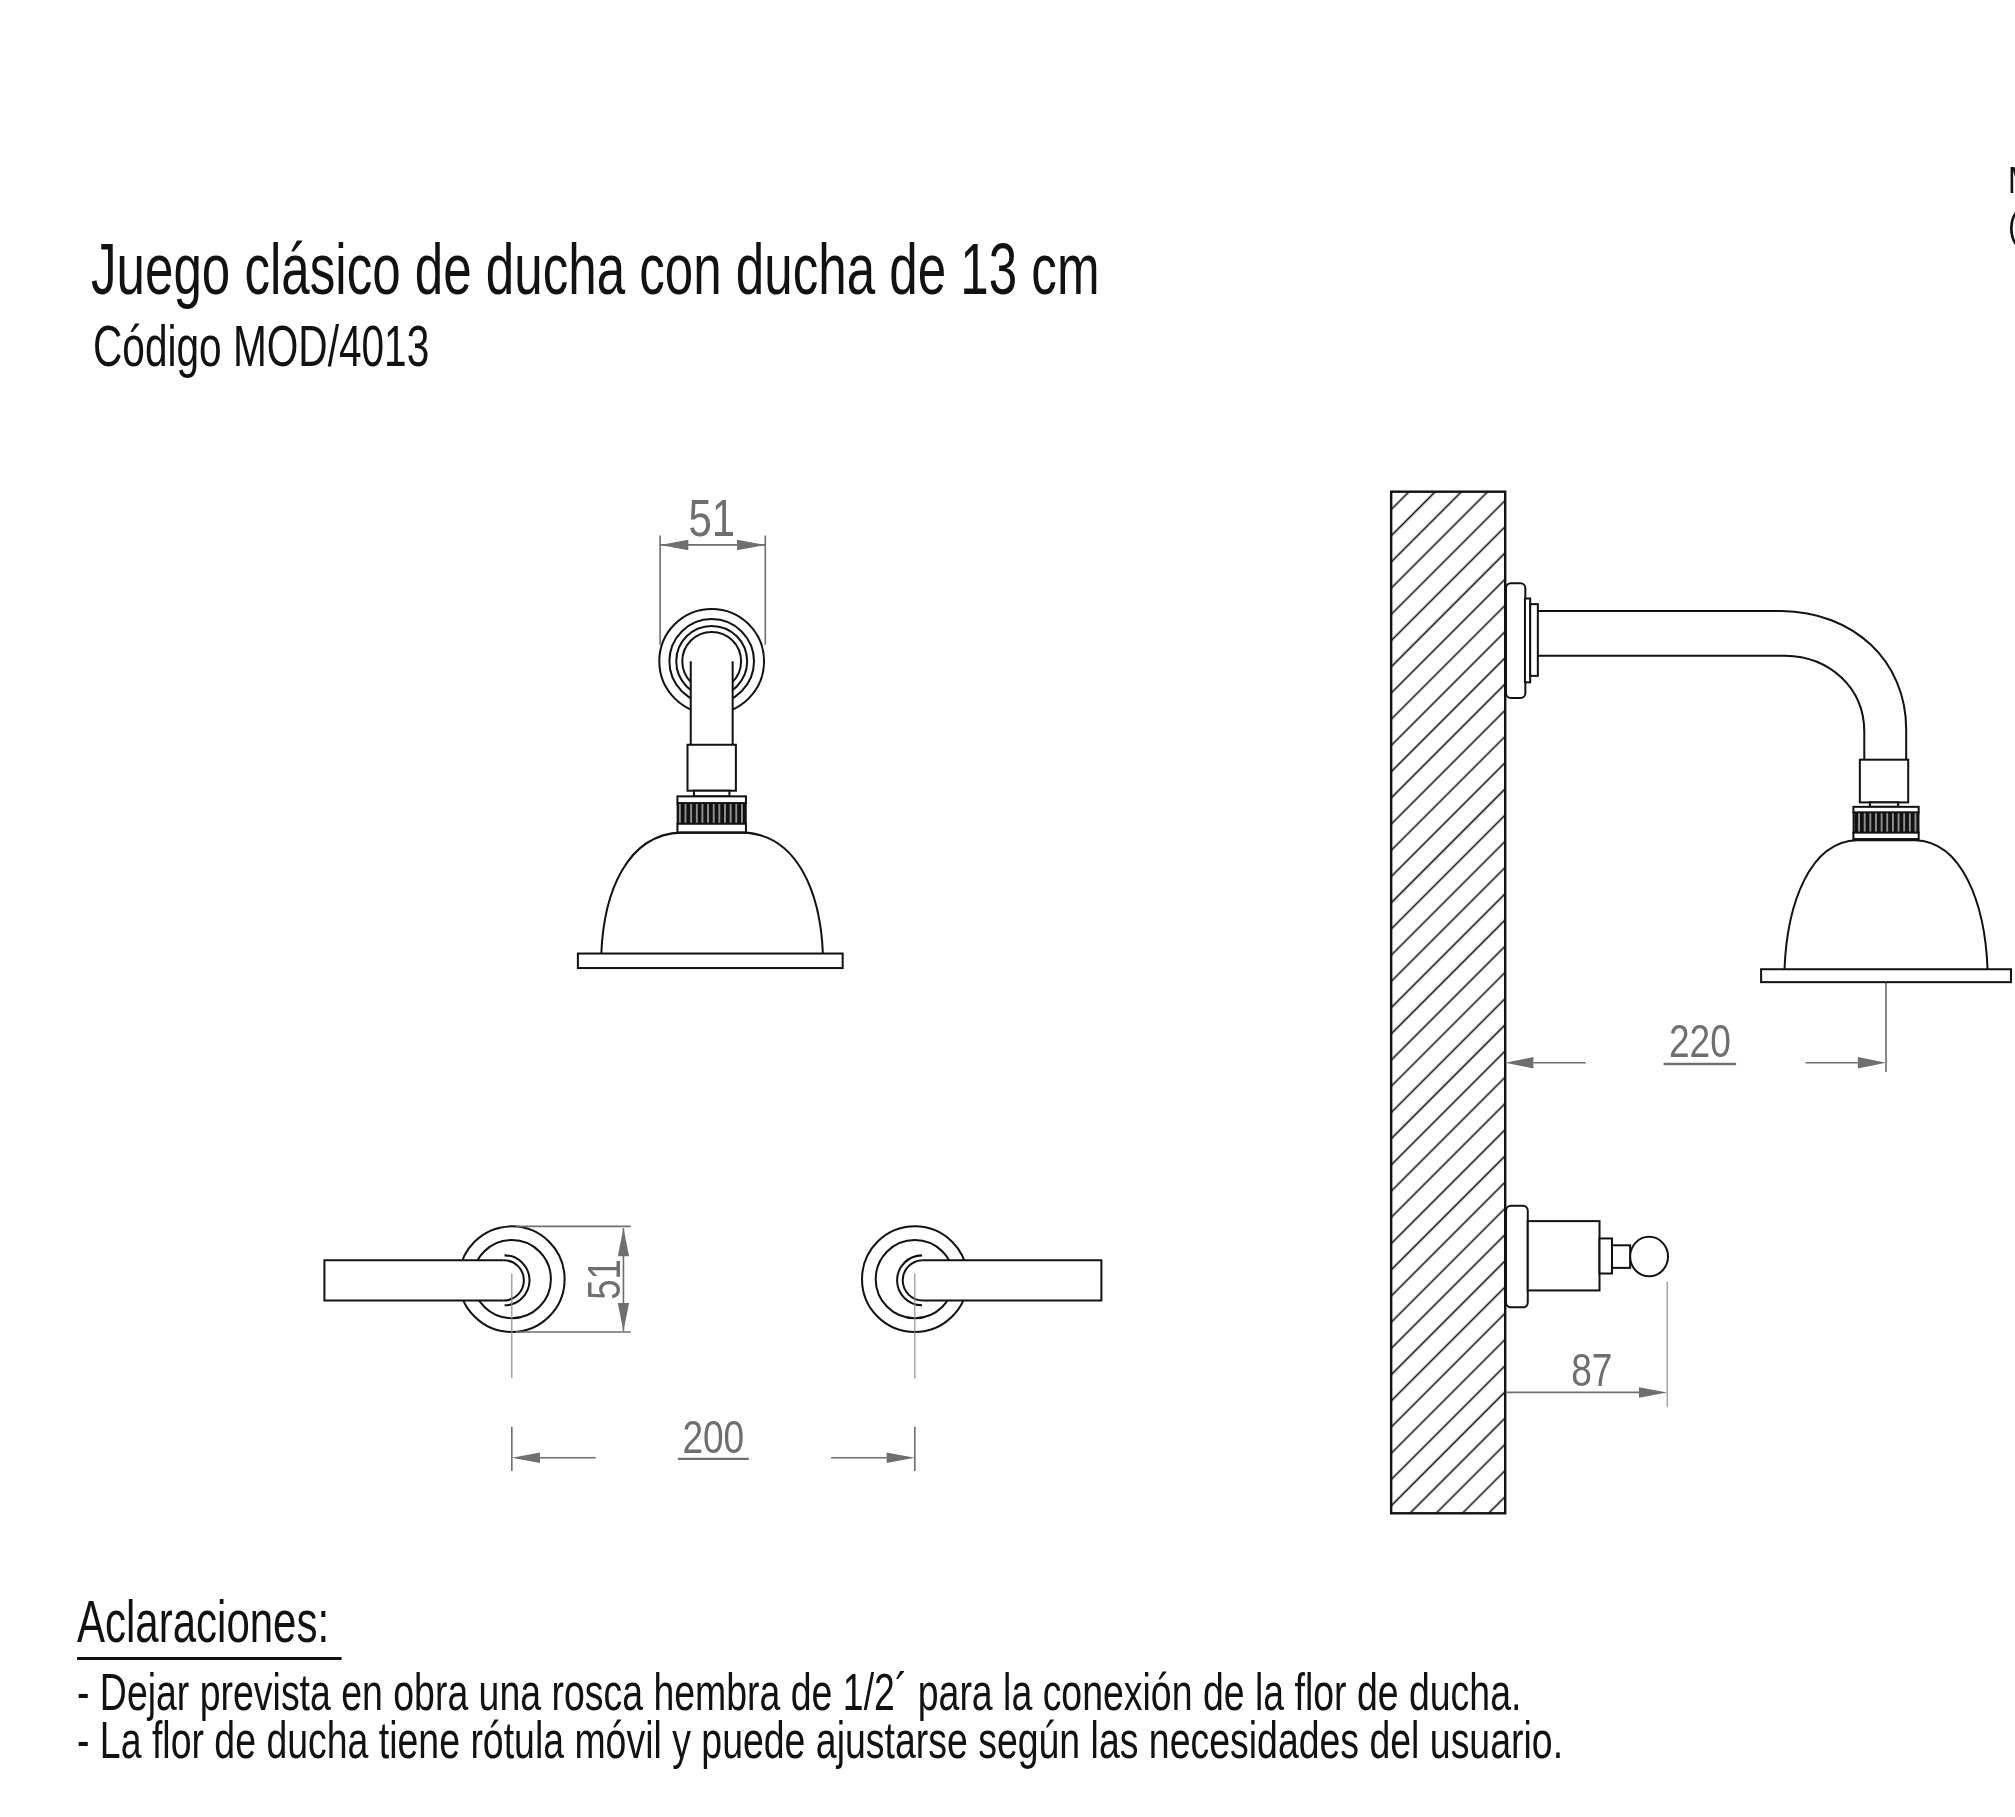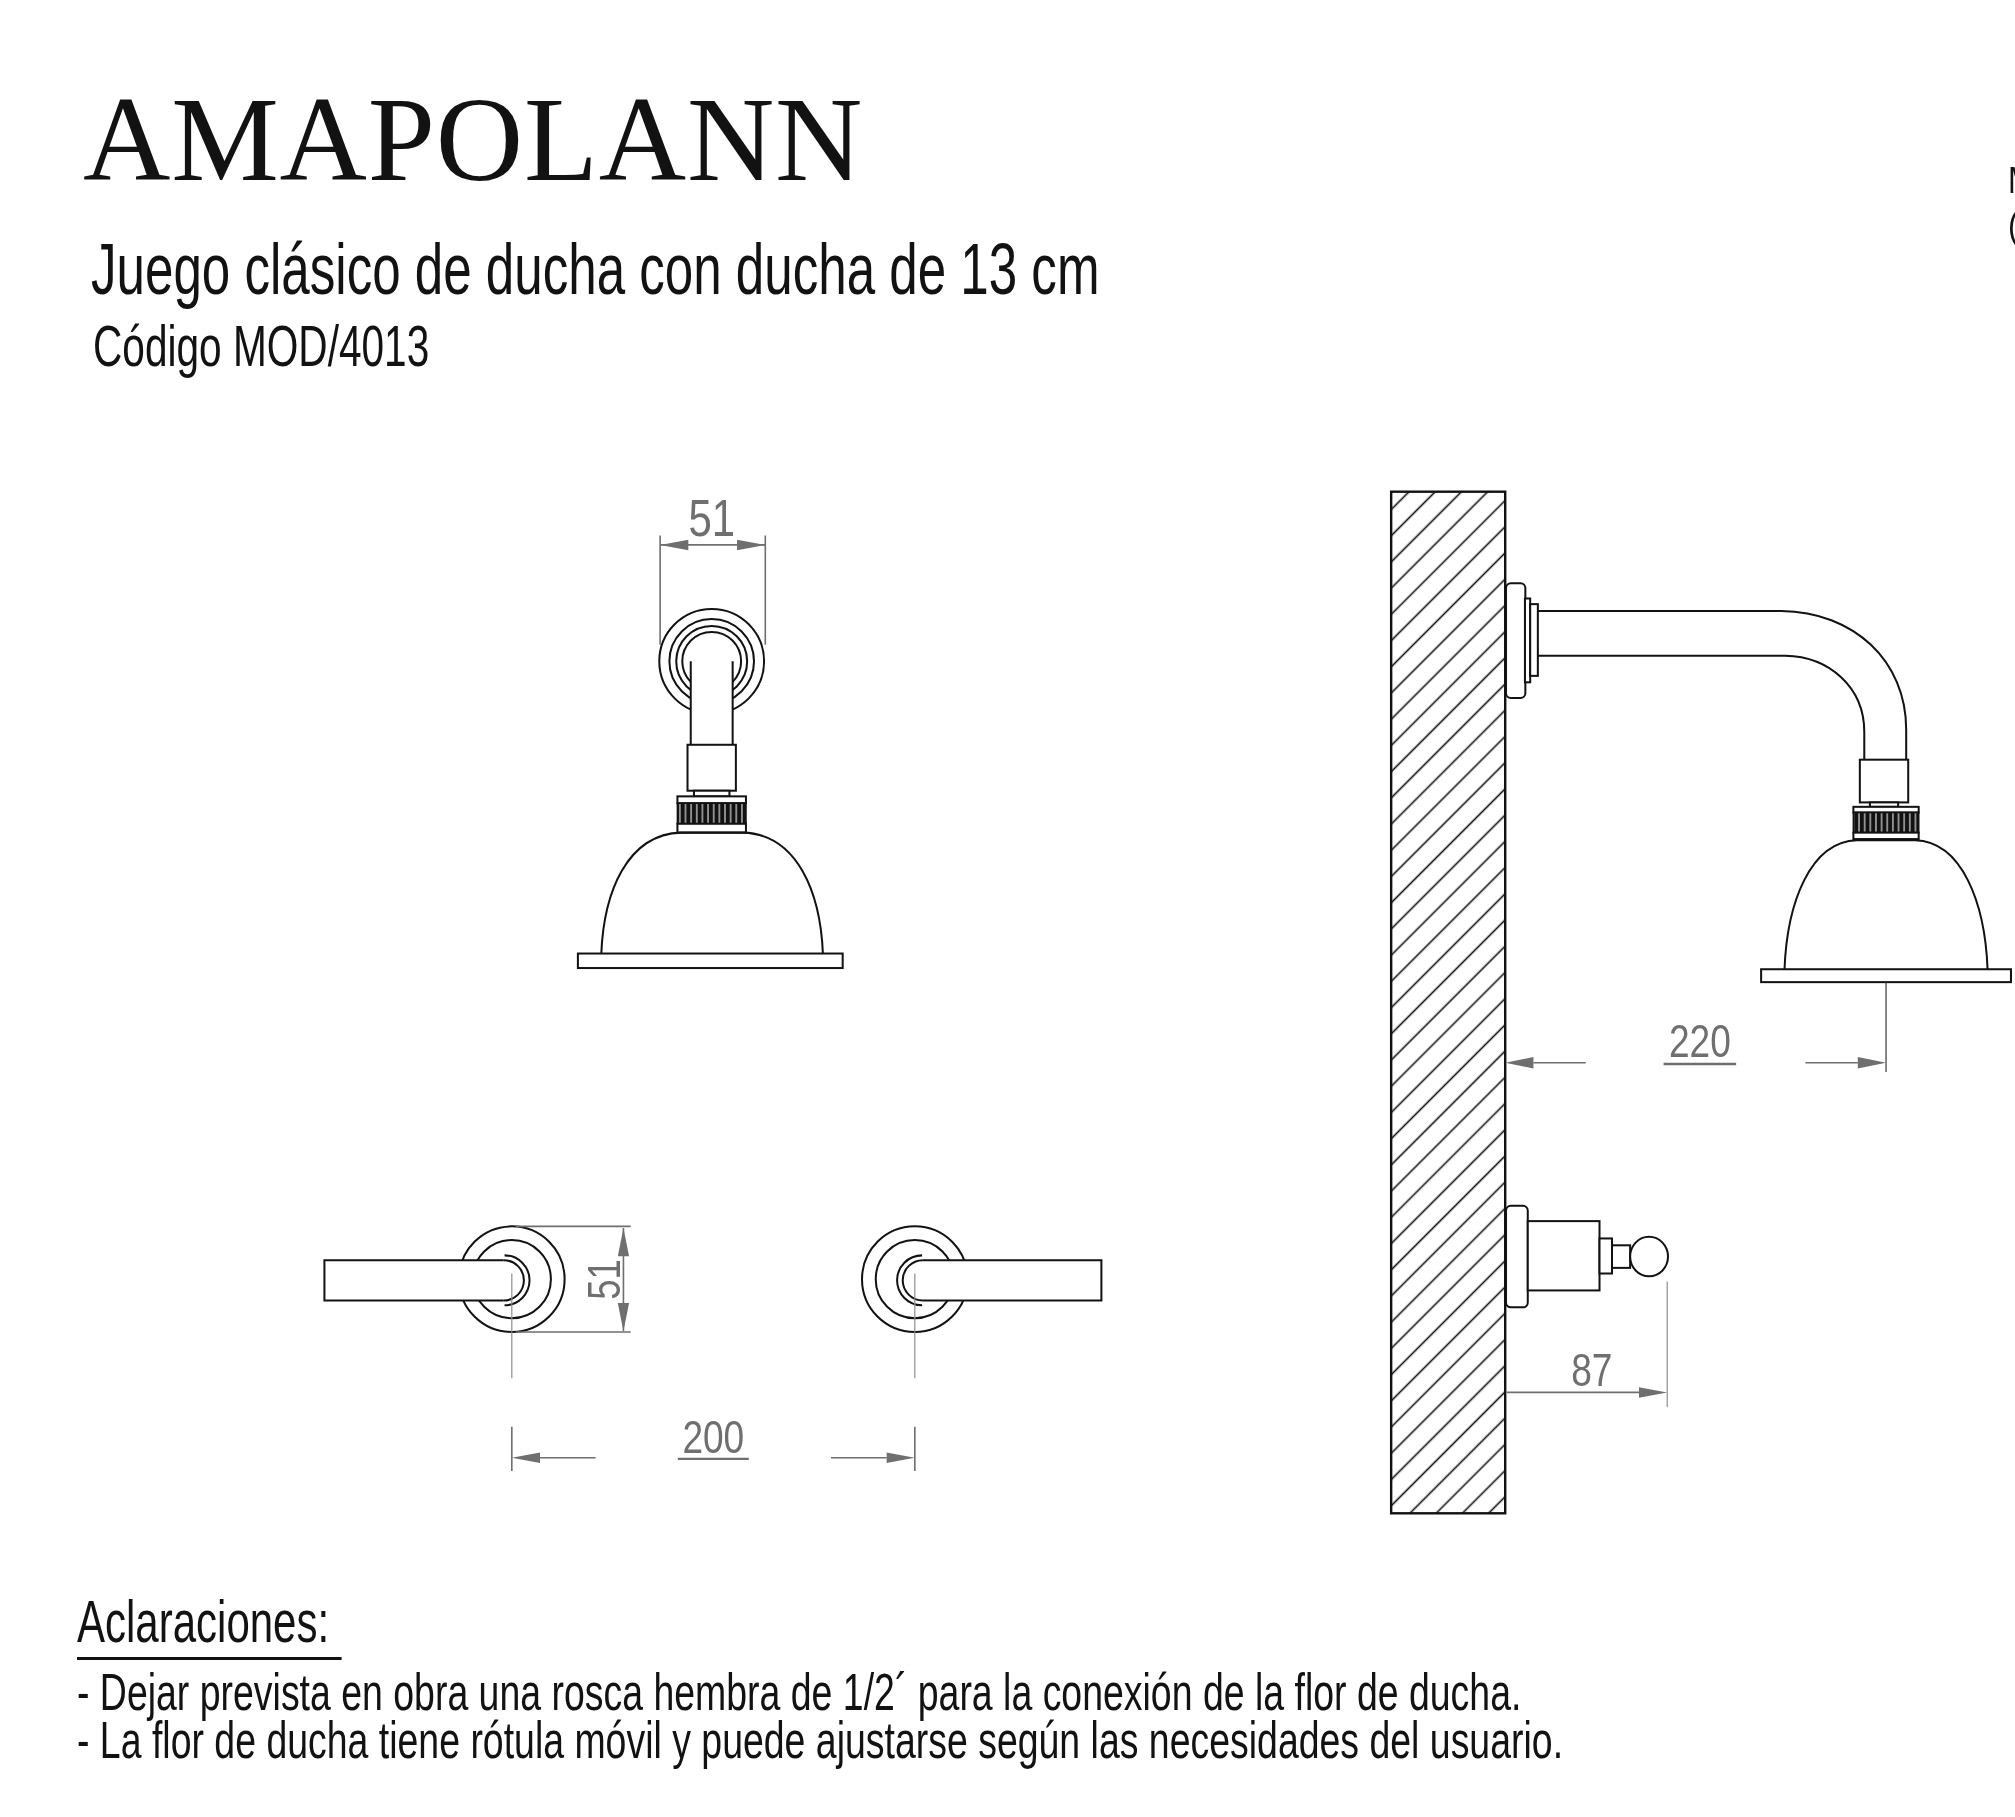--- a/index.html
+++ b/index.html
@@ -40,21 +40,20 @@
   text{font-family:"Liberation Sans",sans-serif;fill:var(--dim);}
   .t115{font-size:115px;}
   .t113{font-size:113px;}
   .t130{font-size:130px;}
 </style>
 </head>
 <body>
 
 <div id="sheet">
 
-  <div class="abs brand">AMAPOLANN</div>
   <div class="abs subtitle cond">Juego clásico de ducha con ducha de 13 cm</div>
   <div class="abs code cond">Código MOD/4013</div>
   <div class="abs units cond85">
     <div>Medidas en mm.</div>
     <div>(milimetros)</div>
   </div>
 
   <svg width="2418" height="1818" viewBox="0 0 6000 4511">
     <defs>
       <pattern id="hatch" width="46" height="46" patternUnits="userSpaceOnUse" patternTransform="rotate(45)">

